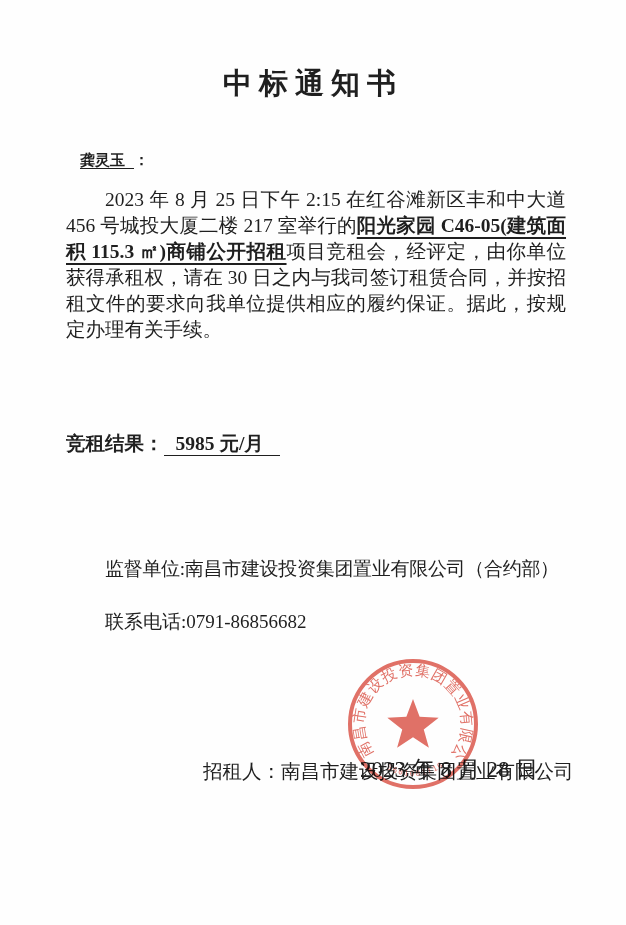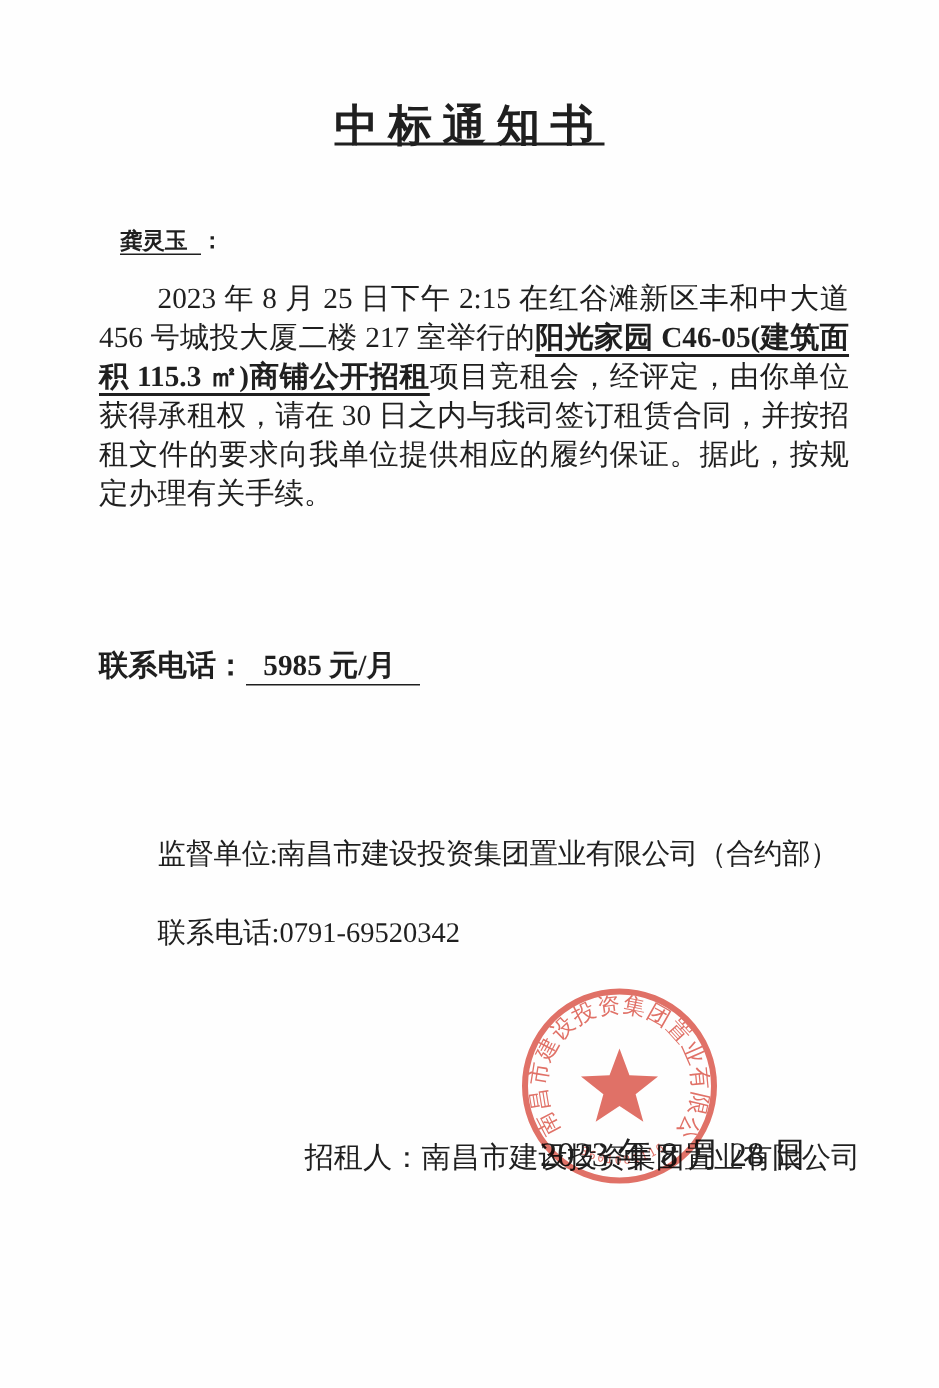--- a/index.html
+++ b/index.html
@@ -7,21 +7,21 @@
     position:relative;
     width:626px;height:925px;
     background:#fefefe;
     color:#1f1f1f;
     font-family:"Liberation Serif","DejaVu Serif",serif;
     overflow:hidden;
   }
   .title{
     position:absolute;top:64px;left:0;width:626px;
     text-align:center;
-    font-size:29px;font-weight:bold;letter-spacing:7px;text-decoration:underline;
+    font-size:29px;font-weight:bold;letter-spacing:7px;
   }
   .salutation{
     position:absolute;top:151px;left:80px;
     font-size:15px;font-weight:bold;
   }
   .salutation .name{
     border-bottom:1.5px solid #1f1f1f;
     padding-right:9px;
   }
   .para{
@@ -76,27 +76,27 @@
 
   <div class="salutation">
     <span class="name">龚灵玉</span><span>：</span>
   </div>
 
   <div class="para para1">
     <span>2023 年 8 月 25 日下午 2:15 在红谷滩新区丰和中大道 456 号城投大厦二楼 217 室举行的</span><span class="em-underline">阳光家园 C46-05(建筑面积 115.3 ㎡)商铺公开招租</span><span>项目竞租会，经评定，由你单位获得承租权，请在 30 日之内与我司签订租赁合同，并按招租文件的要求向我单位提供相应的履约保证。据此，按规定办理有关手续。</span>
   </div>
 
   <div class="result">
-    <span>联系电话：</span><span class="value">5985 元/月</span>
+    <span>竞租结果：</span><span class="value">5985 元/月</span>
   </div>
 
 
   <div class="line supervisor">监督单位:南昌市建设投资集团置业有限公司（合约部）</div>
 
-  <div class="line phone">联系电话:0791-69520342</div>
+  <div class="line phone">联系电话:0791-86856682</div>
 
   <div class="lessor">招租人：南昌市建设投资集团置业有限公司</div>
 
   <div class="sigdate">2023 年 8 月 28 日</div>
 
   <svg class="stamp" viewBox="0 0 150 150" xmlns="http://www.w3.org/2000/svg" opacity="0.78">
     <defs>
       <path id="seal-top-arc" d="M 36.4 105.2 A 49 49 0 1 1 113.6 105.2" fill="none"></path>
       <path id="seal-bottom-arc" d="M 45.2 117.6 A 52 52 0 0 0 104.8 117.6" fill="none"></path>
     </defs>

